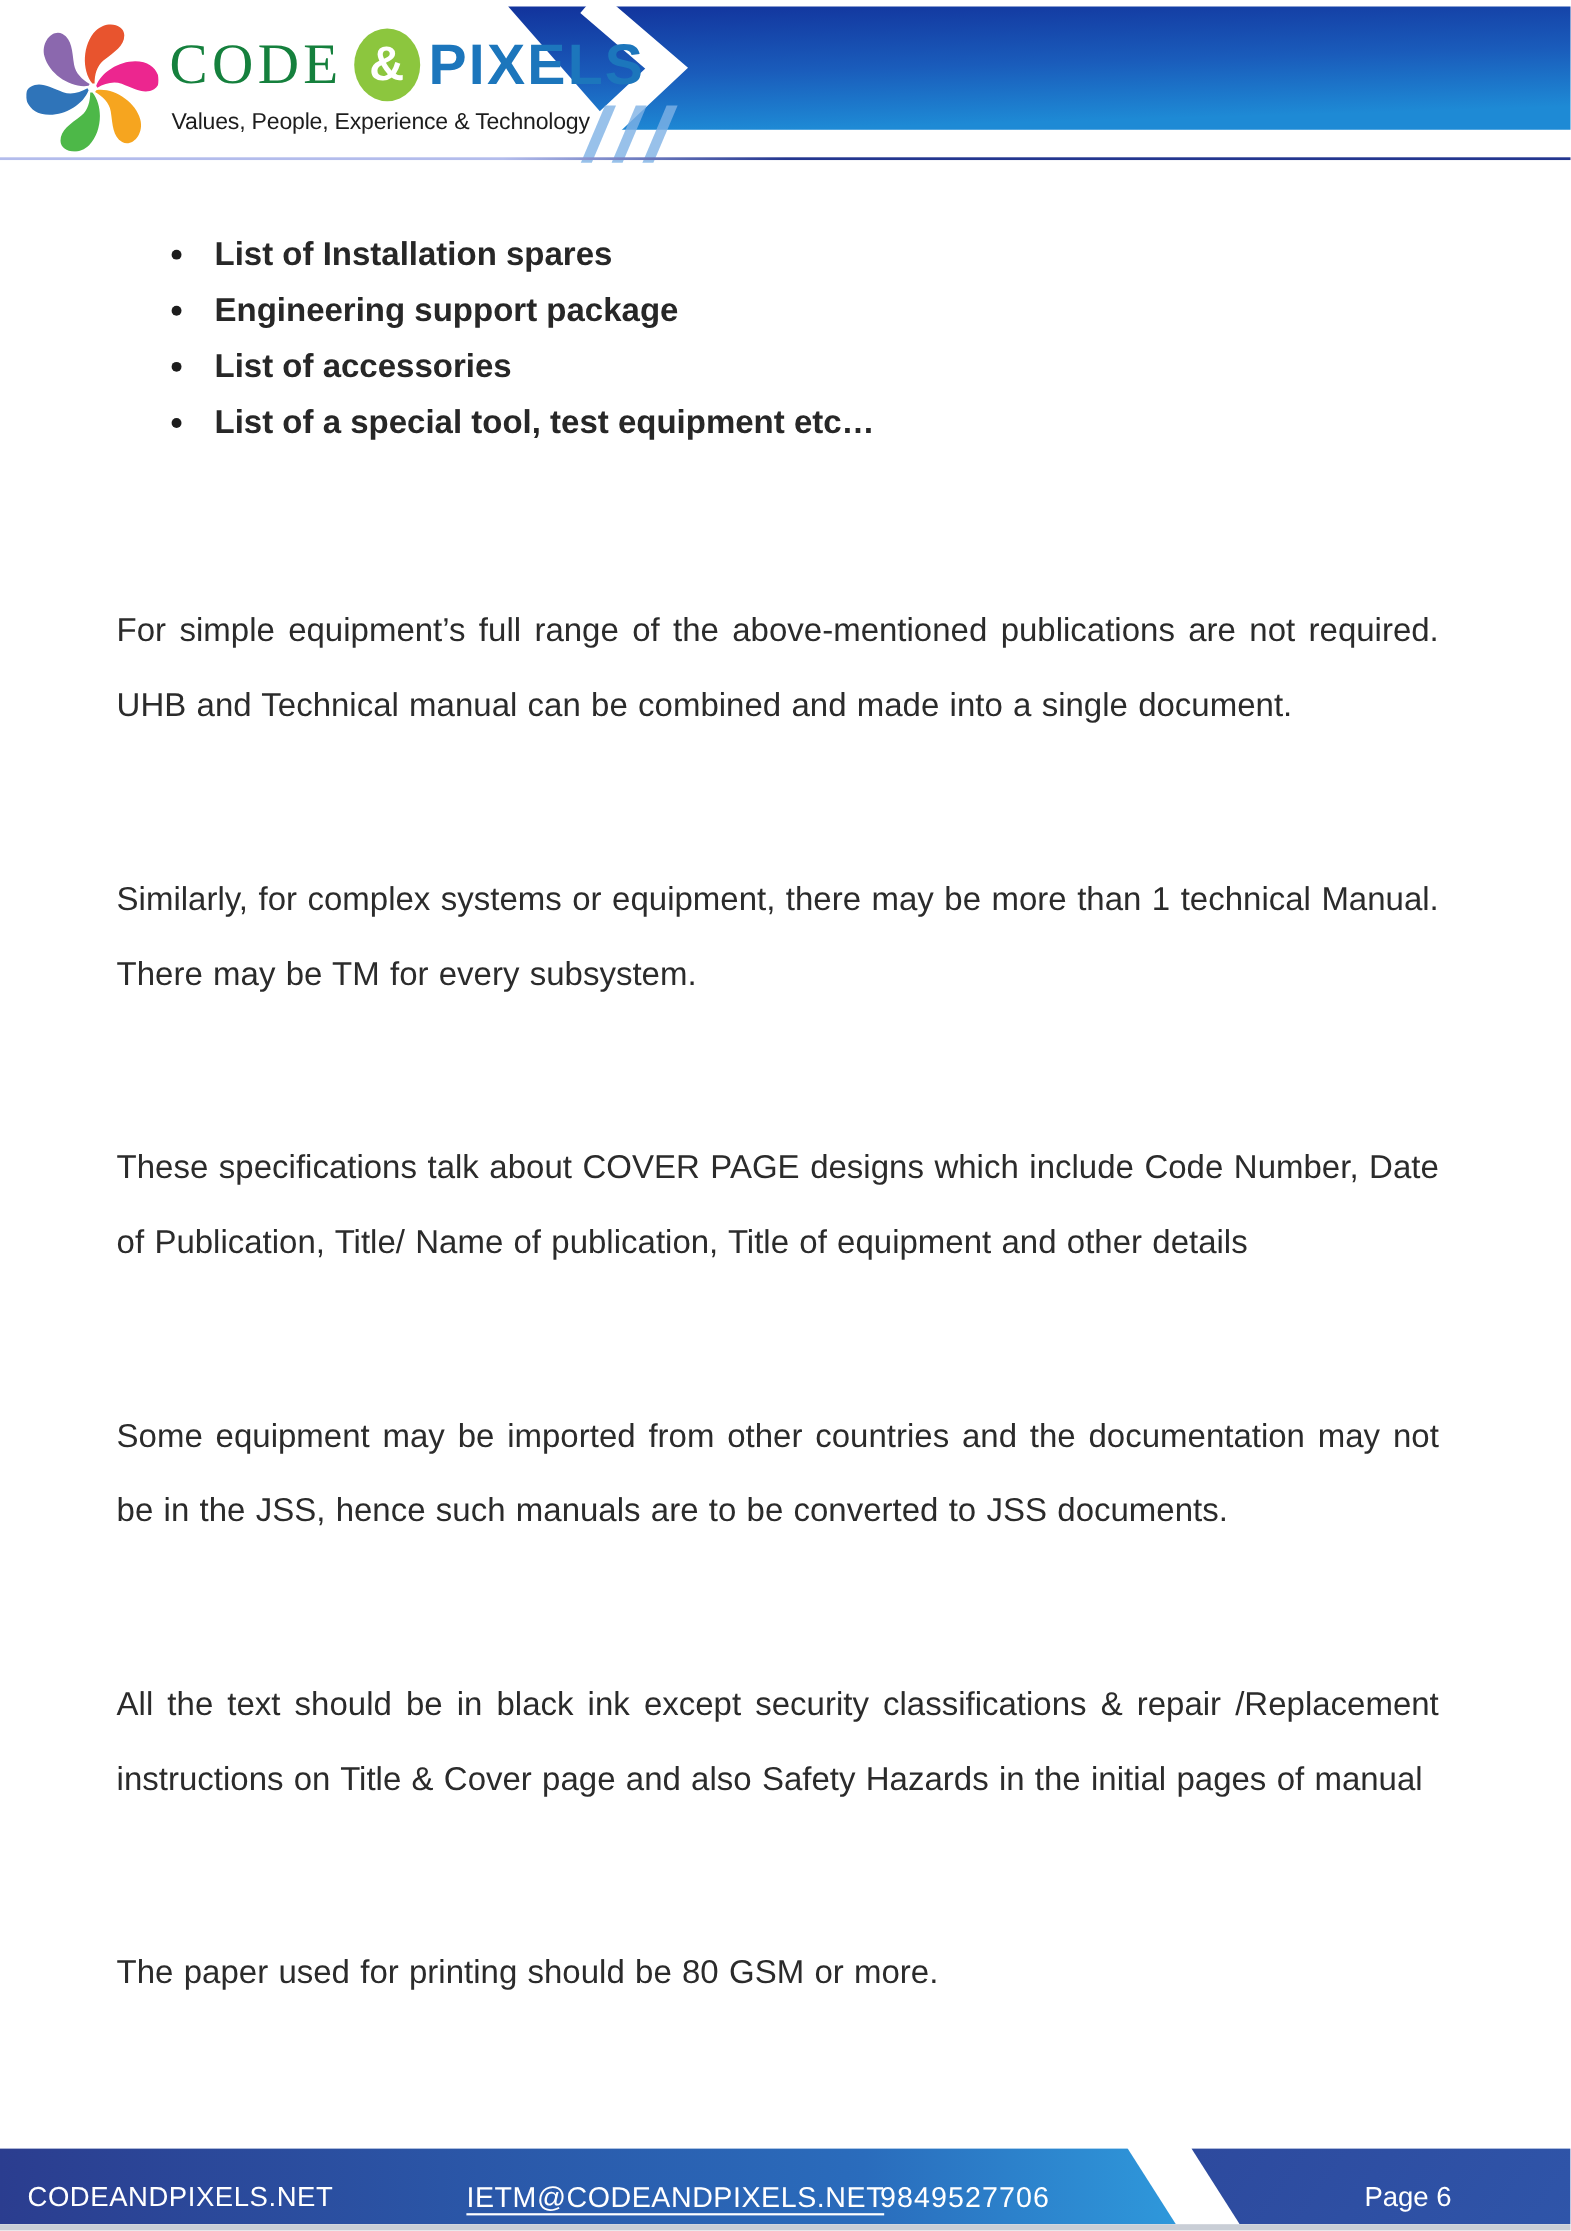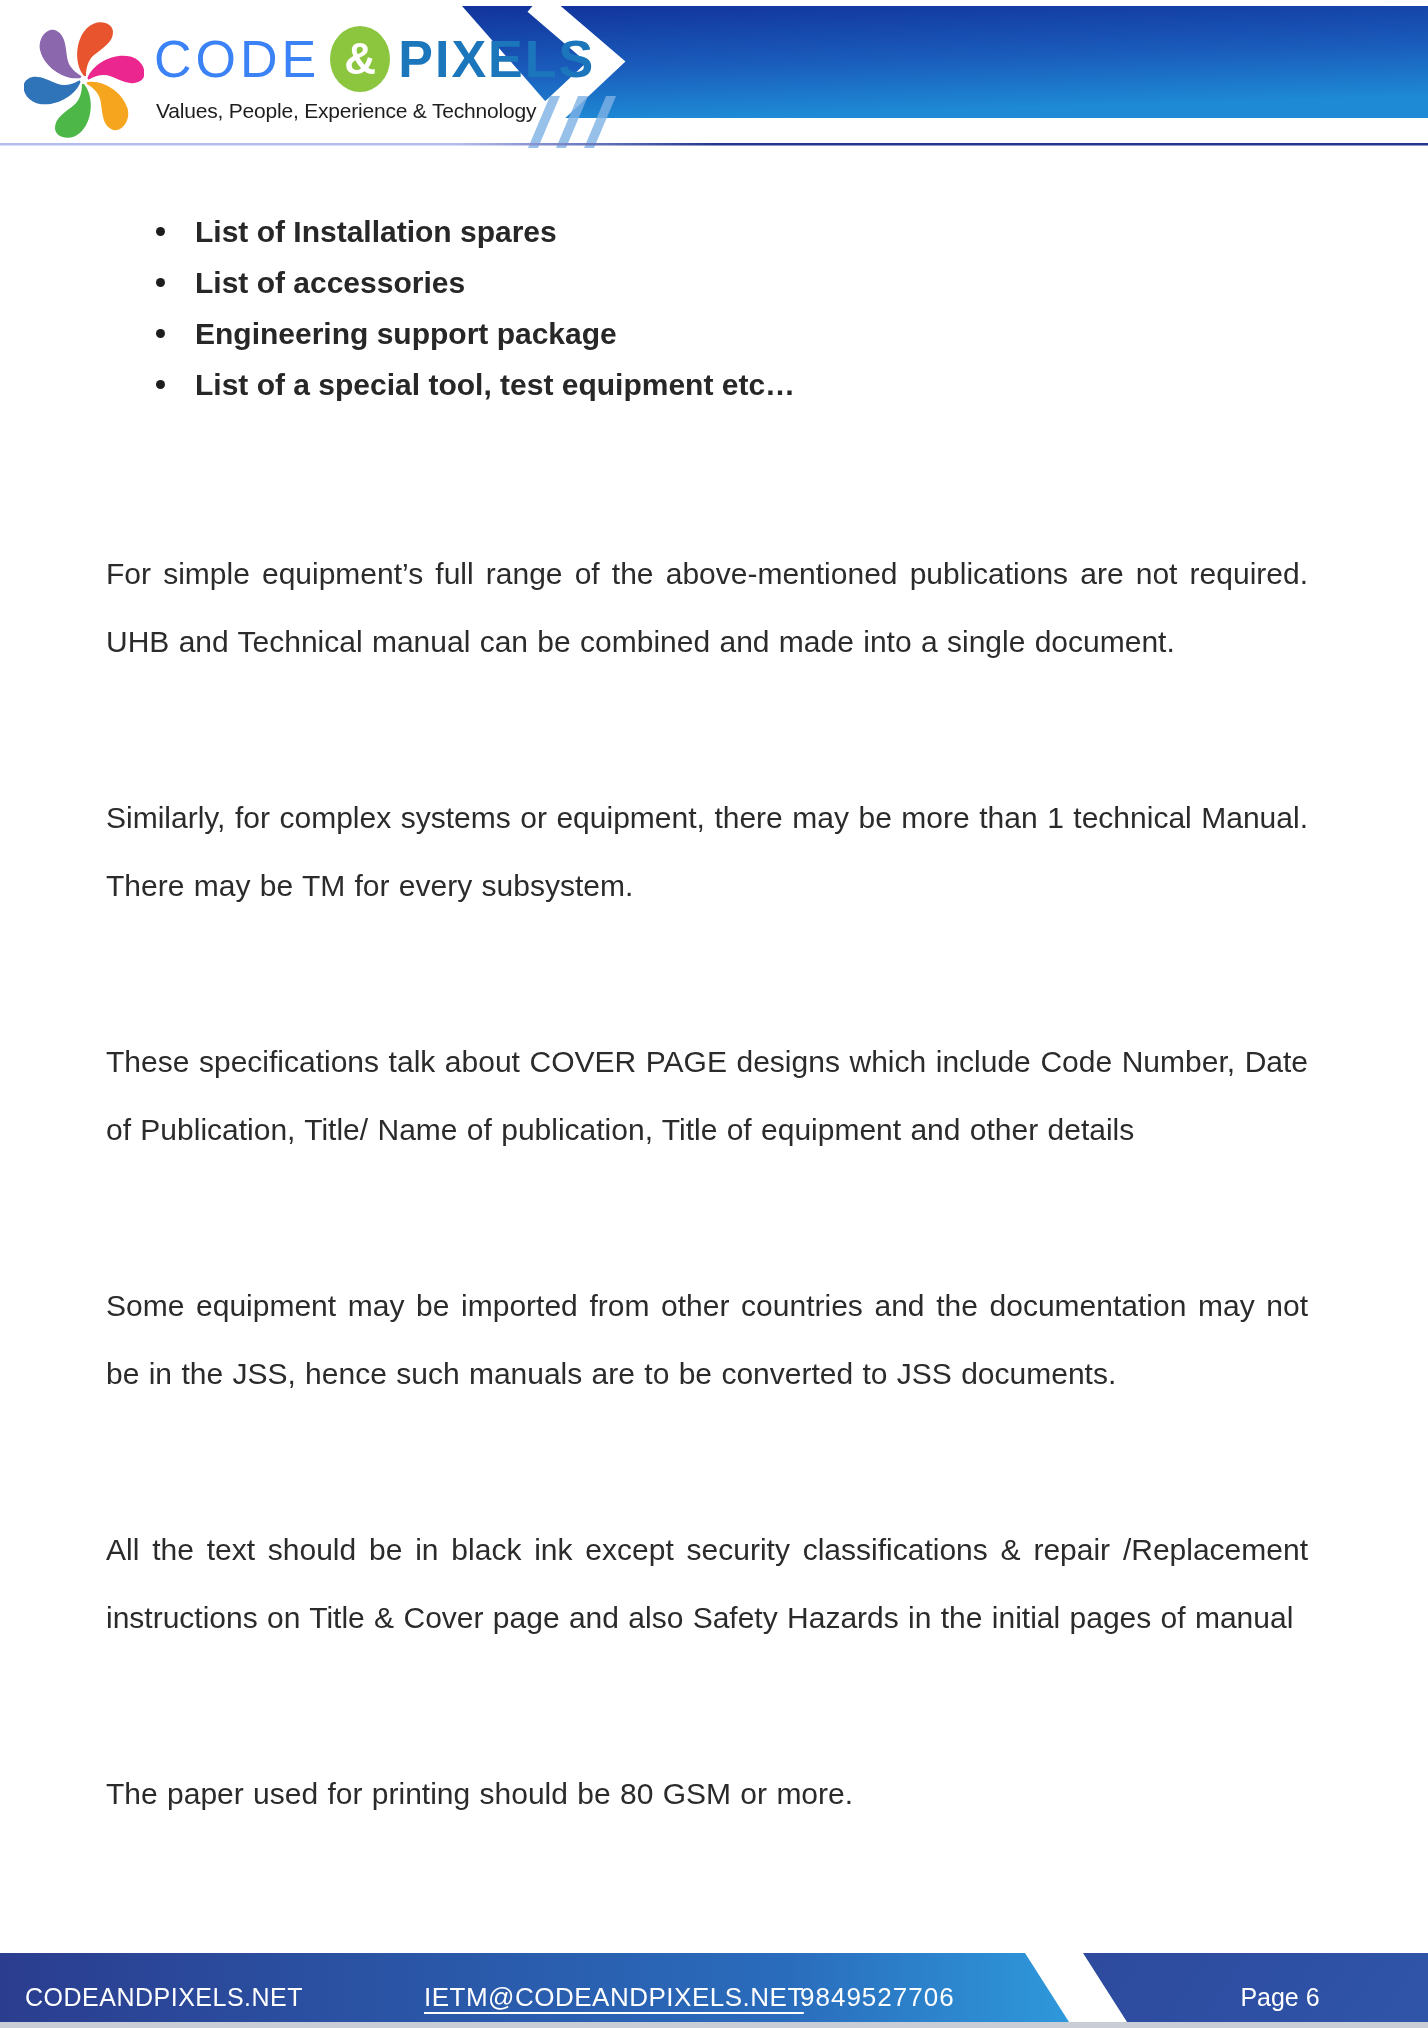--- a/index.html
+++ b/index.html
@@ -15,21 +15,21 @@
 
   
   .header { position:absolute; top:0; left:0; width:1428px; height:150px; }
   .band-svg { position:absolute; top:0; left:0; }
   .logo { position:absolute; top:18px; left:24px; display:flex; align-items:flex-start; }
   .pinwheel { display:block; }
   .logo-text { margin-left:10px; margin-top:8px; }
   .logo-row { display:flex; align-items:center; }
   .word-code {
     font-size:52px; font-weight:400; letter-spacing:4px;
-    color:#3b82f6; line-height:1;
+    color:#15803d; line-height:1;font-family:Liberation Serif, serif;
   }
   .amp-badge {
     width:60px; height:66px; margin:0 8px 0 10px;
     background:#8cc63e; border-radius:50%;
     display:flex; align-items:center; justify-content:center;
     color:#ffffff; font-size:44px; font-weight:700; line-height:1;
   }
   .word-pixels {
     font-size:52px; font-weight:700; letter-spacing:2px;
     color:#1c76bc; line-height:1;
@@ -132,23 +132,23 @@
       </div>
     </div>
   </div>
 
   <div class="content">
 
     <ul class="bullet-list">
 
         <li>List of Installation spares</li>
 
+        <li>Engineering support package</li>
+
         <li>List of accessories</li>
-
-        <li>Engineering support package</li>
 
         <li>List of a special tool, test equipment etc…</li>
       </ul>
 
     <div class="paras">
 
         <p>For simple equipment’s full range of the above-mentioned publications are not required. UHB and Technical manual can be combined and made into a single document.</p>
 
         <p>Similarly, for complex systems or equipment, there may be more than 1 technical Manual. There may be TM for every subsystem.</p>
 

